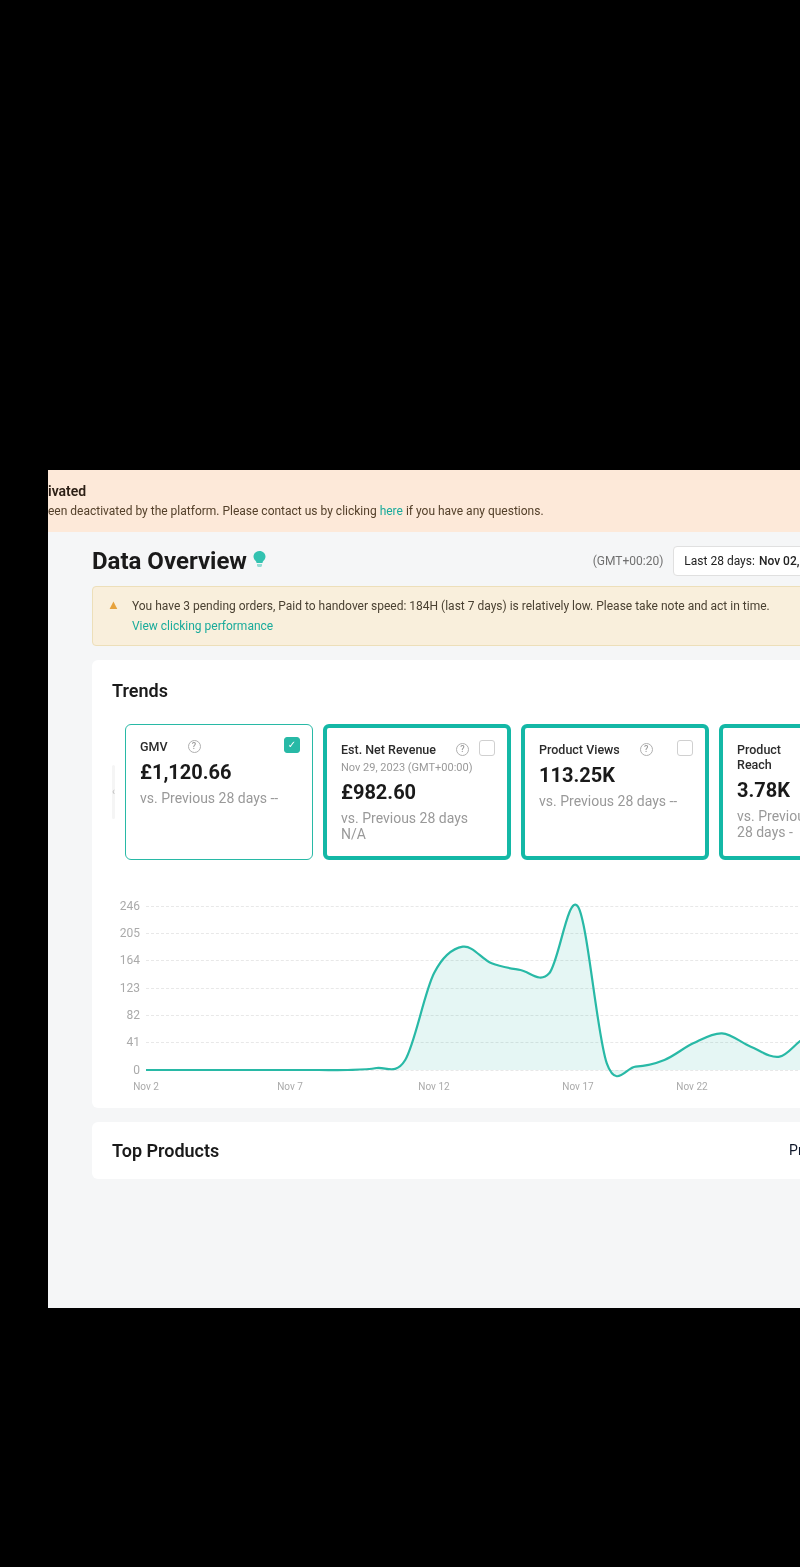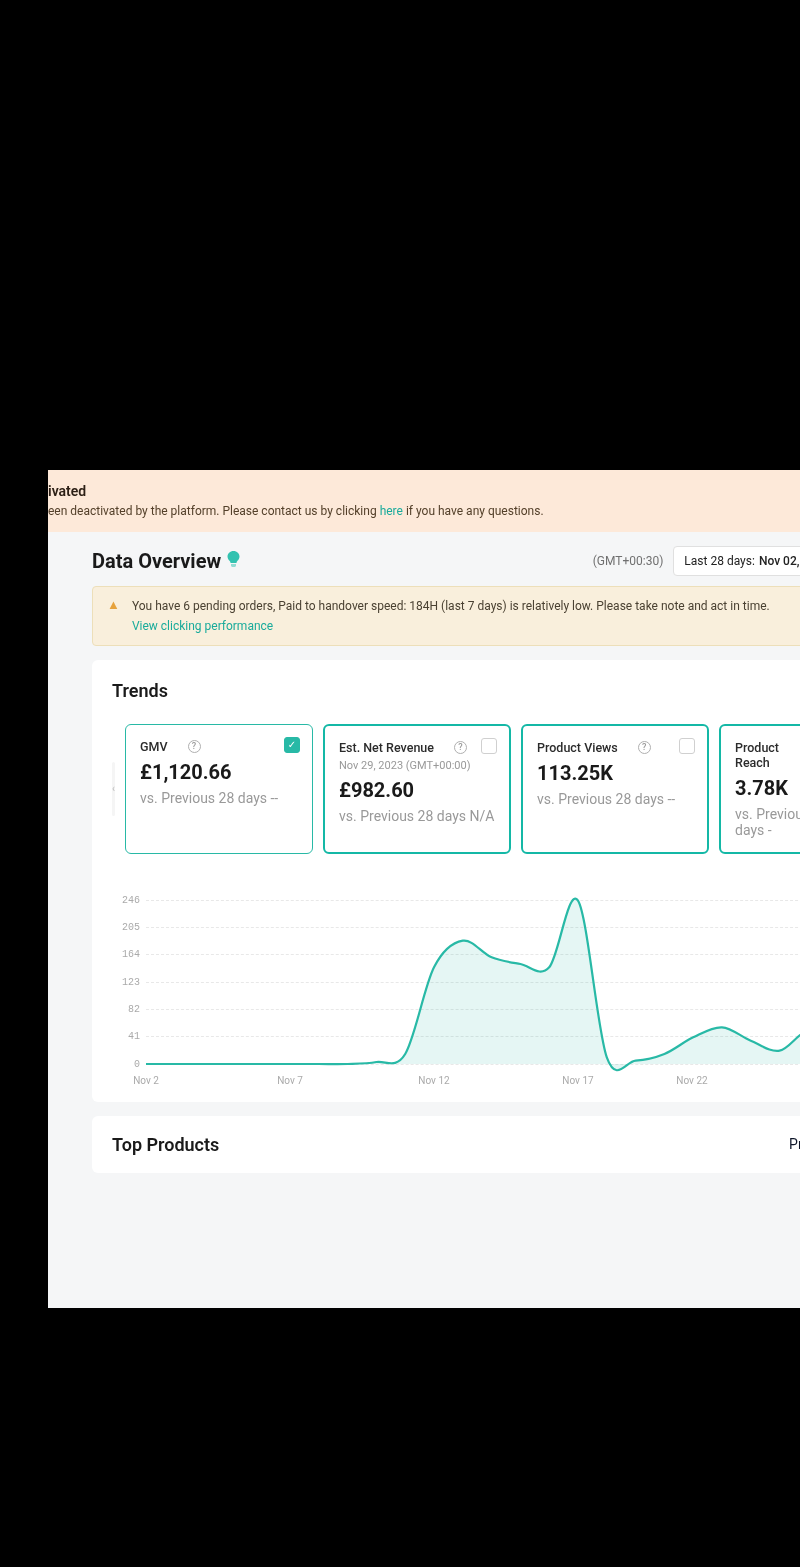--- a/index.html
+++ b/index.html
@@ -34,21 +34,21 @@
   color: #2d2016;
 }
 .link-teal { color: #1aab9b; cursor: pointer; }
 .page-header {
   display: flex;
   align-items: center;
   justify-content: space-between;
   padding: 14px 0 10px 44px;
 }
 .page-title {
-  font-size: 20px;
+  font-size: 24px;
   font-weight: 700;
   color: #1a1a1a;
   display: flex;
   align-items: center;
   gap: 6px;
 }
 .bulb-icon { color: #32c2b0; font-size: 16px; }
 .header-right {
   display: flex;
   align-items: center;
@@ -121,21 +121,21 @@
   align-items: center;
   justify-content: center;
   color: #bbb;
   font-size: 10px;
   cursor: pointer;
   align-self: center;
   height: 54px;
 }
 .metric-card {
   flex: 0 0 188px;
-  border: 2px solid #14b8a6;
+  border: 4px solid #14b8a6;
   border-radius: 6px;
   padding: 14px 14px;
   position: relative;
   cursor: pointer;
 }
 .metric-card.active {
   border: 1.5px solid #28b9a6;
 }
 .metric-label {
   font-size: 12.5px;
@@ -189,26 +189,25 @@
   margin-top: 6px;
 }
 .chart-area {
   margin-top: 30px;
   height: 200px;
   position: relative;
 }
 .y-tick {
   position: absolute;
   left: 0;
-  font-size: 10px;
+  font-size: 12px;
   color: #aaa;
   transform: translateY(-50%);
   text-align: right;
   width: 28px;
-  font-family: Liberation Mono, monospace;
 }
 .gridline {
   position: absolute;
   left: 34px;
   right: 0;
   border-top: 1px dashed #e8e8e8;
 }
 .x-tick {
   position: absolute;
   bottom: -2px;
@@ -261,33 +260,33 @@
   <div class="page-header">
     <div class="page-title">
       <span>Data Overview</span>
       <span class="bulb-icon">
         <svg width="13" height="16" viewBox="0 0 13 16">
             <path d="M6.5 0C3 0 0.5 2.5 0.5 5.5c0 2 1 3.3 2 4.3.6.6 1 1.2 1 2.2h6c0-1 .4-1.6 1-2.2 1-1 2-2.3 2-4.3C12.5 2.5 10 0 6.5 0zM4 13.5h5v1H4zm.5 2h4v.5h-4z" fill="#32c2b0"></path>
           </svg>
       </span>
     </div>
     <div class="header-right">
-      <span>(GMT+00:30)</span>
+      <span>(GMT+00:20)</span>
       <div class="date-selector">
         <span>Last 28 days:</span>
         <span style="color:#222;font-weight:500">Nov 02, 2023</span>
         <span style="color:#999">-</span>
       </div>
     </div>
   </div>
 
   <div class="alert-banner">
     <span class="warn-triangle">▲</span>
     <div class="alert-text">
-      <span>You have 6 pending orders, Paid to handover speed:  184H (last 7 days) is relatively low. Please take note and act in time.</span><br>
+      <span>You have 3 pending orders, Paid to handover speed:  184H (last 7 days) is relatively low. Please take note and act in time.</span><br>
       <span class="alert-link">View clicking performance</span>
     </div>
   </div>
 
   <div class="trends-card">
     <div class="trends-header">
       <div class="trends-title">Trends</div>
       <div class="download-btn">
         <svg width="12" height="12" viewBox="0 0 12 12">
             <path d="M6 0v7M3 4l3 3 3-3M1 10h10" stroke="#555" stroke-width="1.4" fill="none" stroke-linecap="round"></path>

